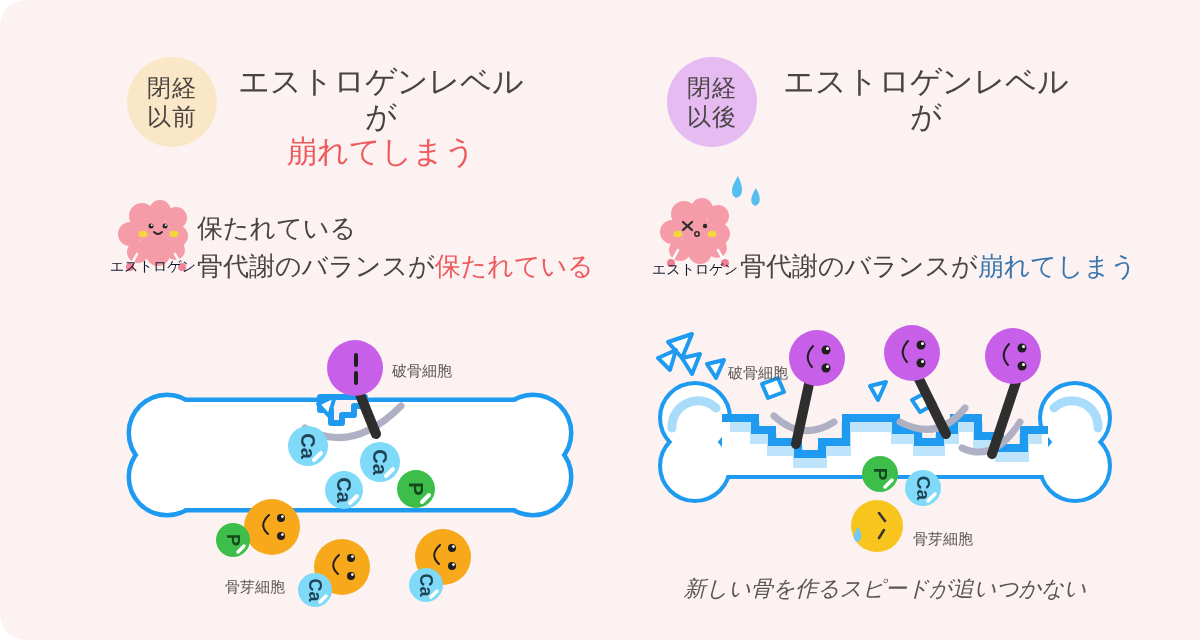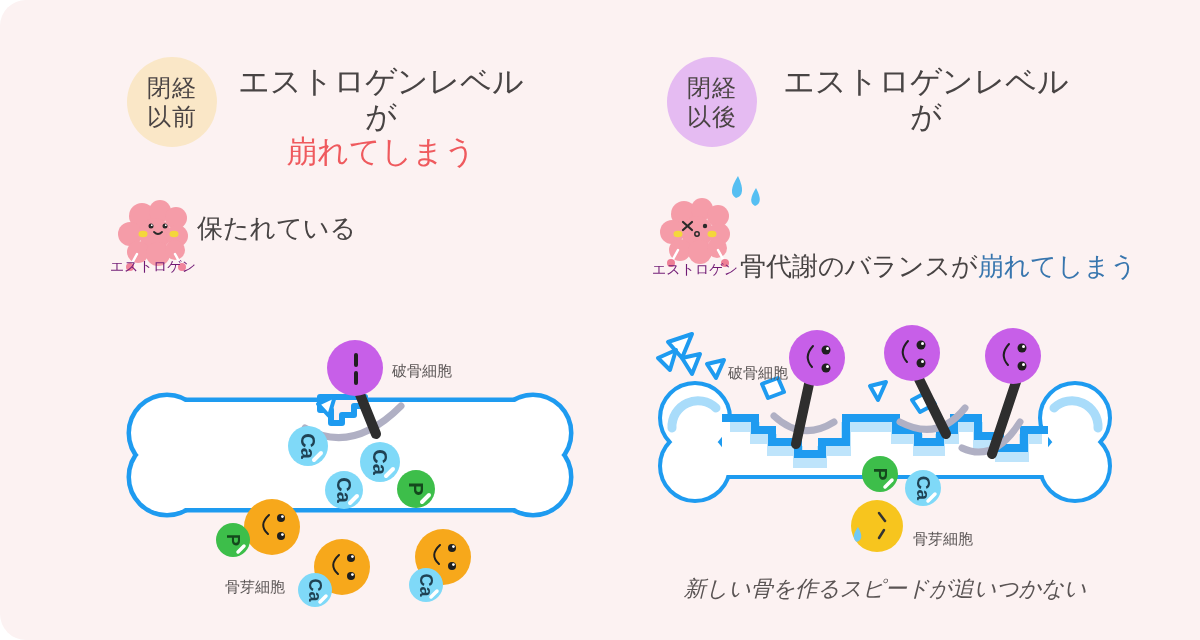--- a/index.html
+++ b/index.html
@@ -15,21 +15,21 @@
     font-size:24px;line-height:29px;color:#4a4444;letter-spacing:1px;
   }
   .badge-cream{background:#FAE7C7;}
   .badge-purple{background:#E5BBF2;}
   .title{width:312px;text-align:center;font-size:31px;line-height:35px;color:#484444;}
   .title .em-red{color:#EF5A5E;}
   .title .em-blue{color:#3876AE;}
   .desc{font-size:26px;color:#484444;white-space:nowrap;}
   .desc .em-red{color:#EF5A5E;}
   .desc .em-blue{color:#3876AE;}
-  .small-label{font-size:14px;color:#701a75;text-align:center;width:100px;}
+  .small-label{font-size:14px;color:#0f172a;text-align:center;width:100px;}
   .caption{width:470px;text-align:center;font-size:22px;color:#5a5454;font-style:italic;}
   svg text{font-family:"Liberation Sans","DejaVu Sans",sans-serif;}
   .cell-label{font-size:15px;fill:#5a5555;}
 </style>
 </head>
 <body>
 
 <div class="canvas">
 
   <div class="abs badge badge-cream" style="left:127px;top:57px;">
@@ -65,20 +65,21 @@
       <circle cx="55" cy="30" r="2.5" fill="#2a2a2a"></circle>
         <circle cx="55.8" cy="29.2" r="0.9" fill="#fff"></circle>
       <path d="M44,36 Q48,40 52,36" stroke="#2a2a2a" stroke-width="1.8" fill="none" stroke-linecap="round"></path>
       <ellipse cx="33" cy="38" rx="4.5" ry="3.2" fill="#F4D73B"></ellipse>
       <ellipse cx="64" cy="38" rx="4.5" ry="3.2" fill="#F4D73B"></ellipse>
     </g>
   </svg>
   <div class="abs small-label" style="left:103px;top:258px;">エストロゲン</div>
 
   <div class="abs desc" style="left:197px;top:211px;">保たれている</div>
+  <div class="abs desc" style="left:197px;top:249px;"><span>骨代謝のバランスが</span><span class="em-red">保たれている</span></div>
 
   <svg class="abs" style="left:115px;top:330px;" width="470" height="288" viewBox="0 0 470 288">
 
     <g stroke="#1E9BF0" stroke-width="9" fill="#ffffff">
       <circle cx="52" cy="103" r="36"></circle>
         <circle cx="52" cy="147" r="36"></circle>
       <circle cx="418" cy="103" r="36"></circle>
         <circle cx="418" cy="147" r="36"></circle>
       <rect x="60" y="72" width="350" height="106"></rect>
     </g>

